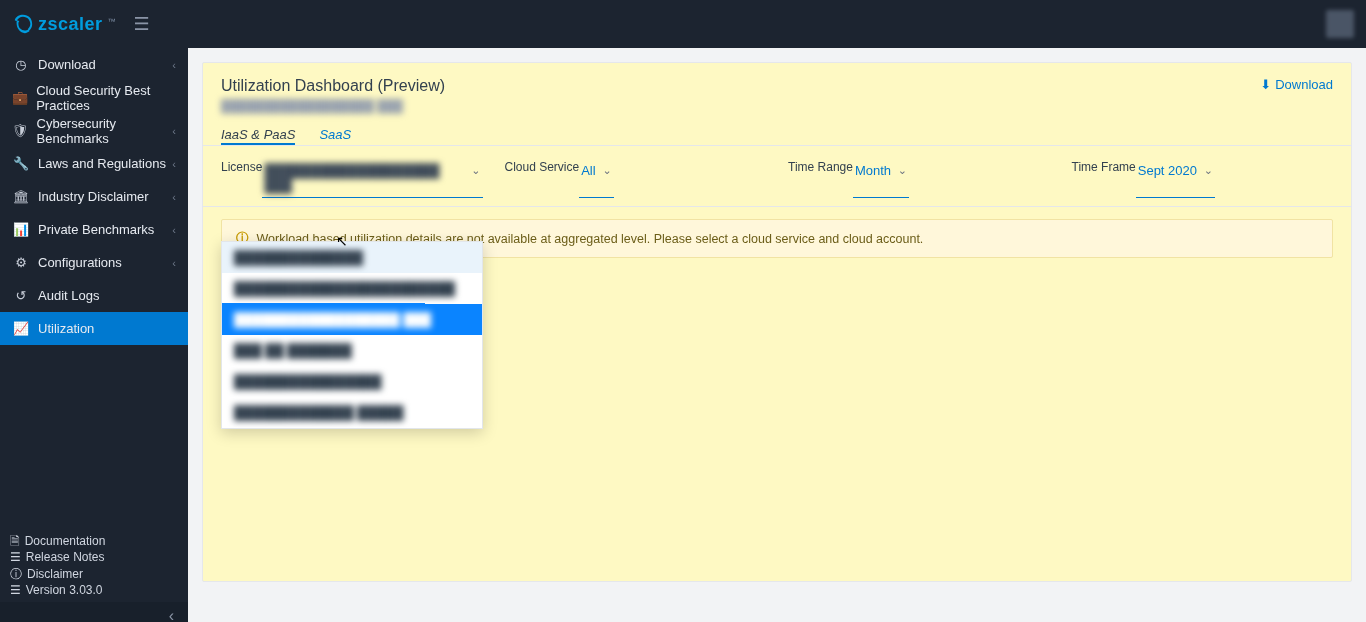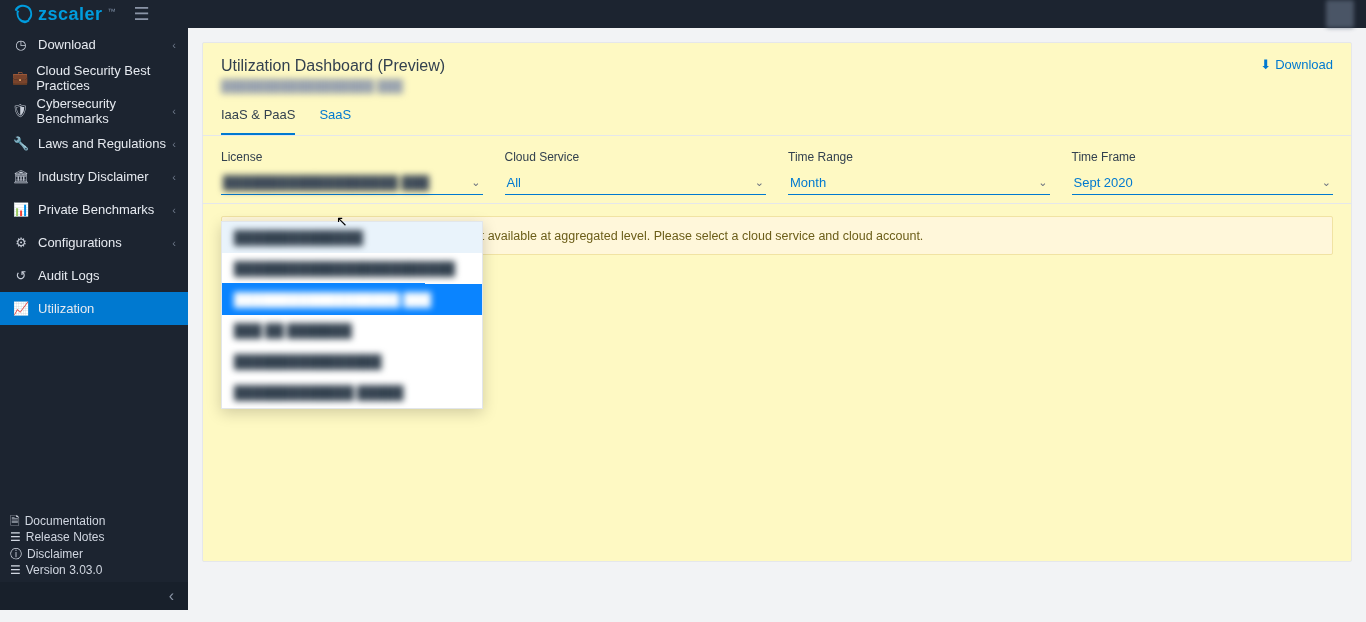--- a/index.html
+++ b/index.html
@@ -1,17 +1,17 @@
 <!DOCTYPE html>
 <html><head>
 <meta charset="utf-8">
 <style>
   * { box-sizing: border-box; margin: 0; padding: 0; font-family: "Segoe UI", Arial, sans-serif; }
   html, body { width: 1366px; height: 622px; overflow: hidden; background: #f2f3f5; }
-  .topbar { height: 28px; background: #1c2430; display: flex; align-items: center; padding: 0 12px; }
+  .topbar { height: 48px; background: #1c2430; display: flex; align-items: center; padding: 0 12px; }
   .brand { display: flex; align-items: center; gap: 4px; }
   .brand-icon { width: 22px; height: 22px; }
   .brand-text { color: #009cde; font-weight: 700; font-size: 18px; letter-spacing: 0.5px; }
   .brand-tm { color: #7a8aa0; font-size: 8px; margin-left: 1px; margin-top: -6px; }
   .hamburger { margin-left: 18px; color: #8a94a6; cursor: pointer; font-size: 18px; }
   .topbar-right { margin-left: auto; display:flex; align-items:center; }
   .user-ph { width: 28px; height: 28px; background: #5e6a7d; border-radius: 2px; filter: blur(2px); opacity:.7; }
 
   .shell { display: flex; height: calc(622px - 40px); }
   .sidebar { width: 188px; background: #1c2430; color: #e6eaf0; display: flex; flex-direction: column; position:relative; }
@@ -25,25 +25,25 @@
   .collapse-bar { height: 28px; background:#18202b; display:flex; align-items:center; justify-content:flex-end; padding-right:14px; color:#8a94a6; cursor:pointer; }
 
   .main { flex:1; overflow:auto; }
   .card { margin:14px; background:#fef9c3; border:1px solid #e5e7eb; border-radius:2px; padding-bottom:40px; min-height: 520px; position:relative; }
   .card-header { display:flex; align-items:flex-start; padding:14px 18px 0 18px; }
   .page-title { font-size:16px; color:#33414f; font-weight:400; }
   .page-sub { color:#9aa3af; font-size:12px; margin-top:4px; filter: blur(3px); user-select:none; }
   .download { margin-left:auto; color:#0079d0; font-size:13px; cursor:pointer; display:flex; align-items:center; gap:4px; }
 
   .tabs { display:flex; gap:24px; padding: 14px 18px 0 18px; border-bottom:1px solid #e5e7eb; font-size:13px; }
-  .tab { padding-bottom:11px; cursor:pointer; color:#0079d0; }
+  .tab { padding-bottom:1px; cursor:pointer; color:#0079d0;font-style:italic; }
   .tab.active { color:#33414f; border-bottom:2px solid #0079d0; }
 
   .filters { display:flex; gap:22px; padding: 14px 18px 8px 18px; border-bottom:1px solid #e5e7eb; }
-  .fgroup { flex:1; display:flex; flex-direction:column; position:relative; }
+  .fgroup { flex:1; display:flex; flex-direction:row; position:relative; }
   .flabel { font-size:12px; color:#33414f; margin-bottom:8px; }
   .fsel { border:none; border-bottom:1px solid #0079d0; padding: 3px 18px 4px 2px; font-size:13px; color:#0079d0; background:transparent; cursor:pointer; position:relative; }
   .fsel::after{ content:""; }
   .fsel .caret{ position:absolute; right:2px; top:4px; color:#6b7280; font-size:11px; }
   .fsel span.blur { filter: blur(3px); color:#3f4b59; }
 
   .warn { margin: 12px 18px 0 18px; background:#fff7da; border:1px solid #f1e3a3; color:#6b5d18; font-size:12.5px; padding:10px 14px; display:flex; align-items:center; gap:8px; border-radius:2px; }
   .warn .wicon{ color:#c79a00; font-weight:700; }
 
   .dropdown { position:absolute; top:178px; left:18px; width:262px; background:#fff; box-shadow:0 4px 14px rgba(0,0,0,.18); border:1px solid #e2e6ea; z-index:5; }

